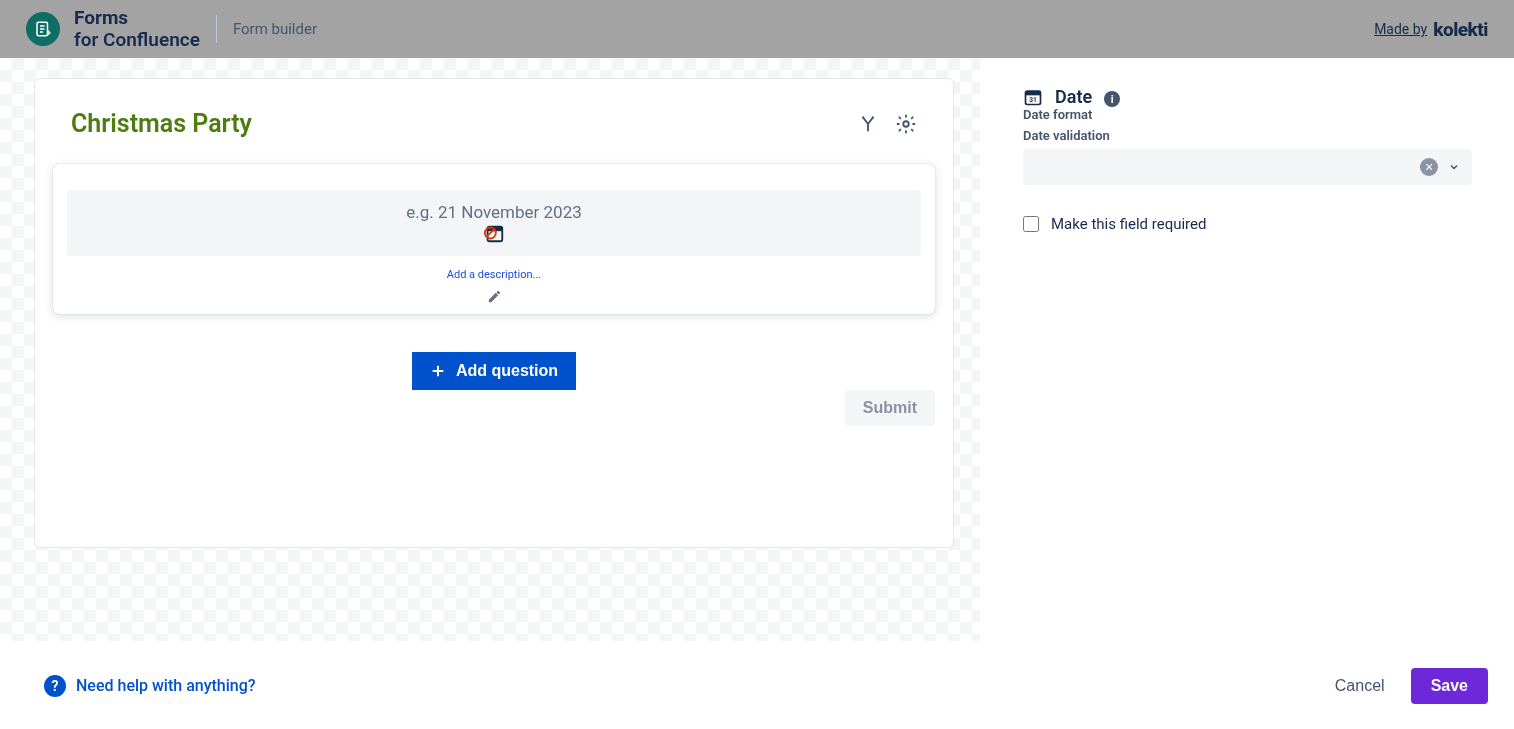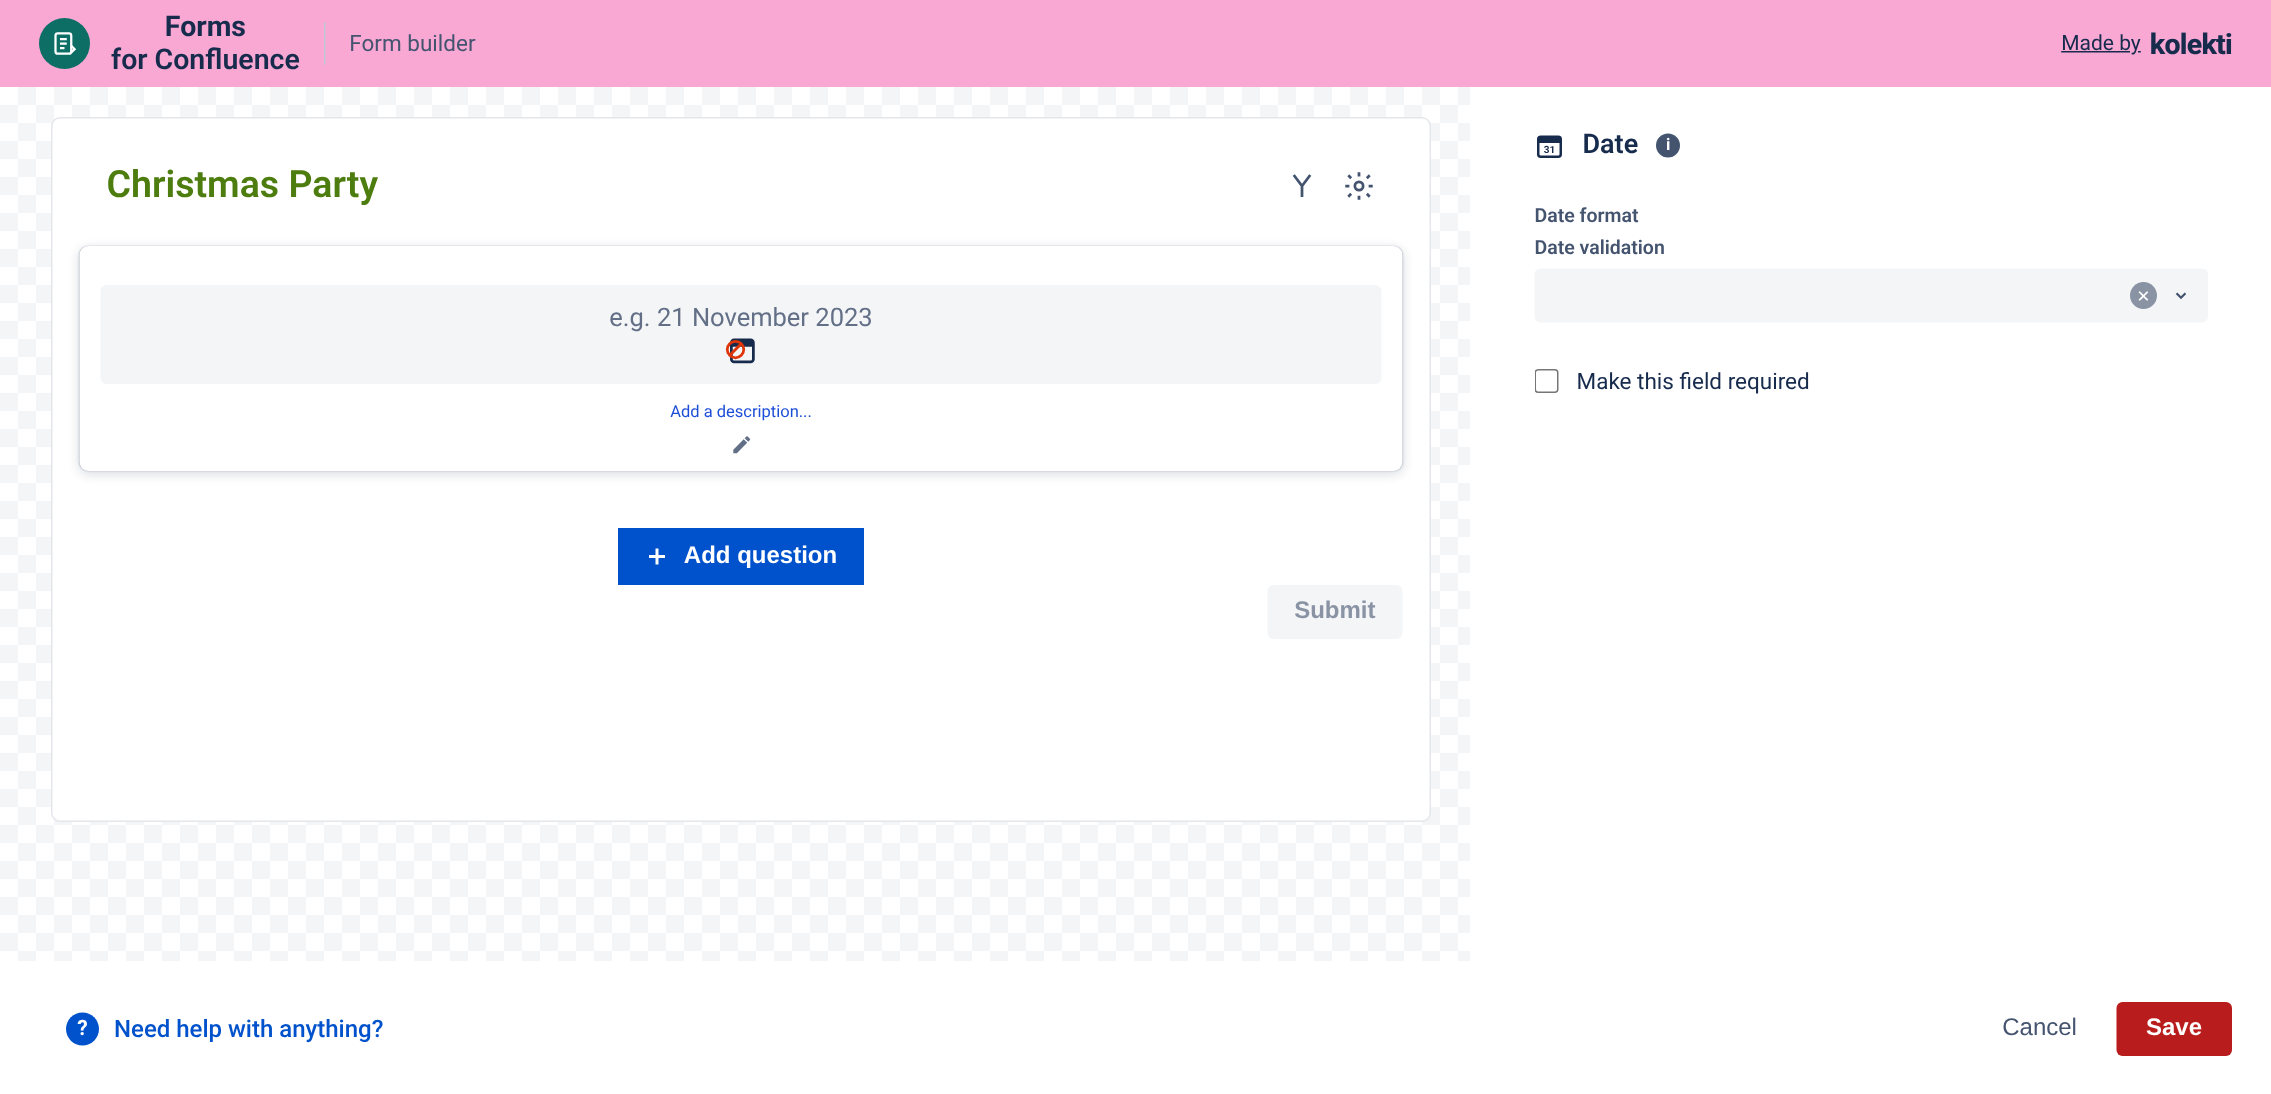--- a/index.html
+++ b/index.html
@@ -12,22 +12,21 @@
   overflow: hidden;
   display: flex;
   flex-direction: column;
 }
 
 .header {
   height: 58px;
   display: flex;
   align-items: center;
   padding: 4px 26px;
-  background: #f9a8d4;
-  text-align: center;
+  background: #a3a3a3;
 }
 .logo-circle {
   width: 34px; height: 34px; border-radius: 50%;
   background: #0C6E65;
   display: flex; align-items: center; justify-content: center;
   color: #fff;
   margin-right: 14px;
   flex-shrink:0;
 }
 .logo-text { line-height: 1.15; }
@@ -136,23 +135,22 @@
 .side {
   flex:1;
   padding: 28px 42px 10px 42px;
   overflow-y:auto;
   border-left: 1px solid transparent;
   position:relative;
 }
 .side::-webkit-scrollbar{width:10px}
 .side::-webkit-scrollbar-thumb{background:#C1C7D0}
 .side-title {
-  display:flex; align-items:center; gap:12px;
+  display:flex; align-items:flex-end; gap:12px;
   font-size:18px; font-weight:600; color:#172B4D;
-  margin-bottom: 30px;
 }
 .side-title .info-sm {
   width:16px;height:16px;border-radius:50%;background:#44546F;color:#fff;
   font-size:11px;display:inline-flex;align-items:center;justify-content:center;font-weight:700;
 }
 .side-label { font-size:13px; color:#44546F; font-weight:600; margin-bottom:6px; }
 .select-box {
   background:#F4F5F7;
   border-radius:4px;
   padding: 9px 12px;
@@ -192,21 +190,21 @@
 .help-link .qmark {
   width:22px;height:22px;border-radius:50%;background:#0052CC;color:#fff;
   display:flex;align-items:center;justify-content:center;font-weight:700;font-size:14px;
 }
 .footer-spacer{flex:1}
 .btn-cancel {
   background:transparent;border:none;color:#44546F;font-size:16px;font-weight:500;
   padding:9px 16px;cursor:pointer;margin-right:10px;
 }
 .btn-save {
-  background:#b91c1c;color:#fff;border:none;border-radius:4px;
+  background:#6d28d9;color:#fff;border:none;border-radius:4px;
   font-size:16px;font-weight:600;padding:9px 20px;cursor:pointer;
 }
 .chev{width:12px;height:12px;}
 </style>
 </head>
 <body>
 
 <div class="header">
   <div class="logo-circle">
     <svg viewBox="0 0 24 24" width="18" height="18" fill="none" stroke="white" stroke-width="2">

